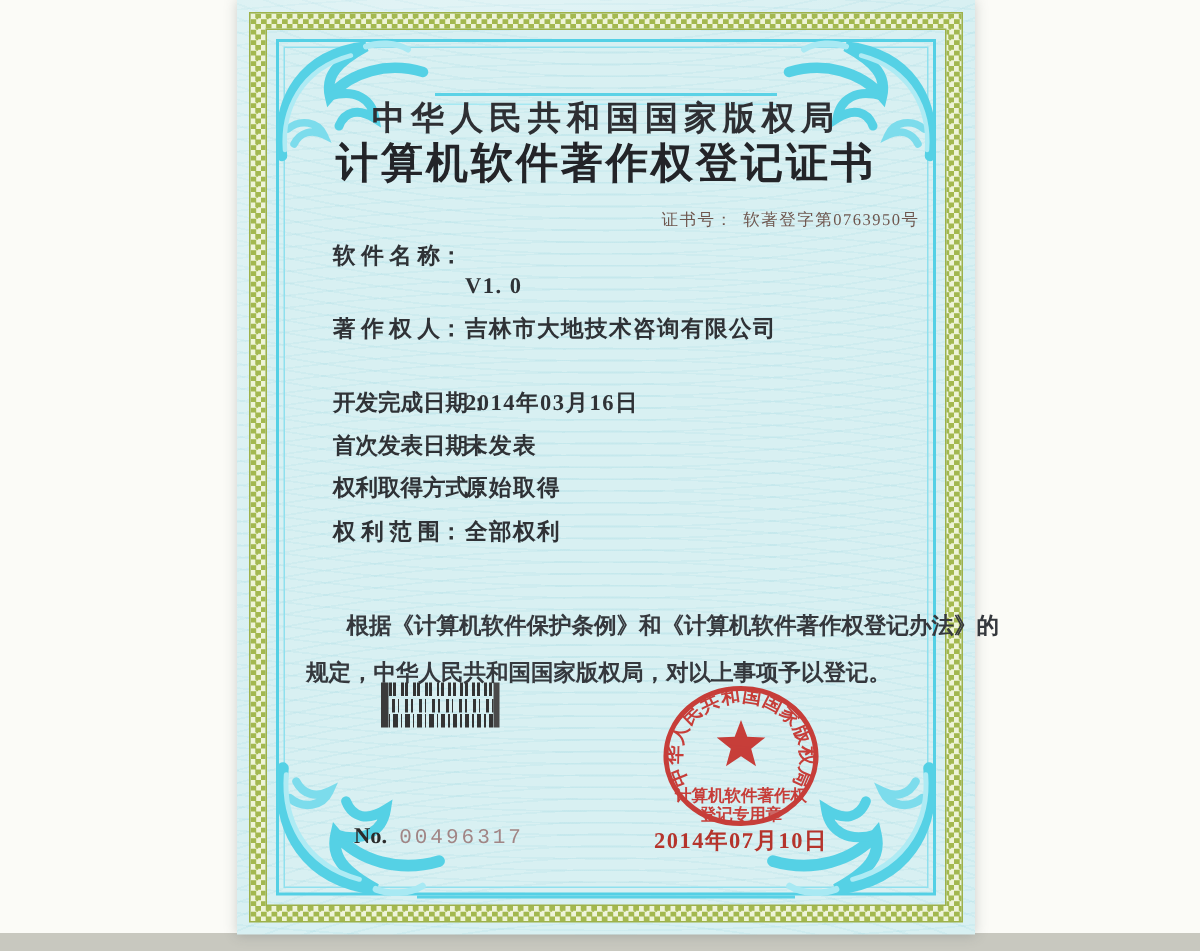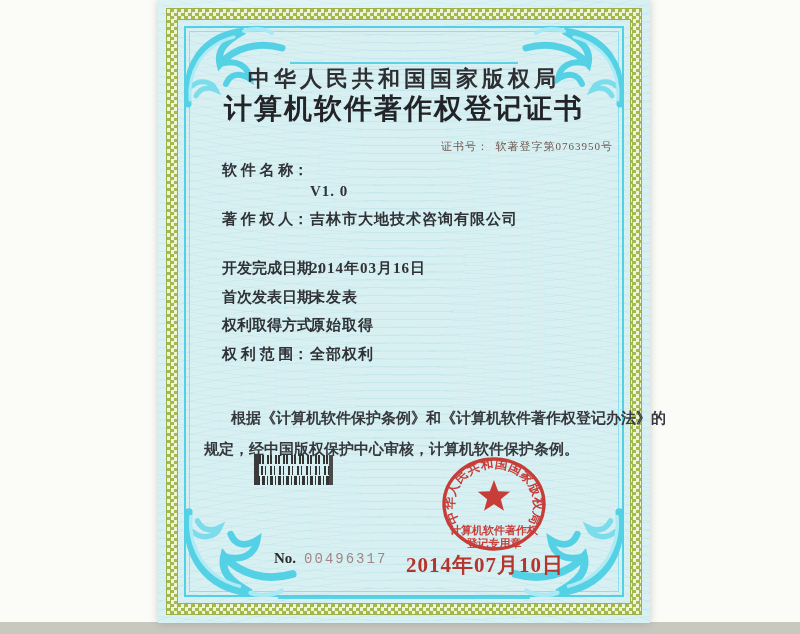--- a/index.html
+++ b/index.html
@@ -84,24 +84,24 @@
     border-left:5px solid #3a3a3a;border-right:4px solid #4a4a4a;
     display:flex;flex-direction:column;justify-content:space-between;}
   .barcode .bcr{height:9px;}
   .bcr1{background:repeating-linear-gradient(90deg,#343434 0 2px,rgba(0,0,0,0) 2px 3px,#343434 3px 5px,rgba(0,0,0,0) 5px 8px);}
   .bcr2{background:repeating-linear-gradient(90deg,rgba(0,0,0,0) 0 2px,#343434 2px 4px,rgba(0,0,0,0) 4px 6px,#343434 6px 7px,rgba(0,0,0,0) 7px 9px);}
   .bcr3{background:repeating-linear-gradient(90deg,#343434 0 1px,rgba(0,0,0,0) 1px 3px,#343434 3px 6px,rgba(0,0,0,0) 6px 8px);}
 
   
   .seal{position:absolute;left:270px;top:450px;width:132px;height:122px;opacity:0.92;}
   .seal-date{
-    position:absolute;left:248px;top:551px;width:128px;text-align:center;
-    font-size:21px;font-weight:700;color:#b5342c;letter-spacing:1px;white-space:nowrap;
-  }
-  .serial{position:absolute;left:78px;top:550px;font-size:15px;white-space:nowrap;margin-left:38px;}
+    position:absolute;left:272px;top:551px;width:128px;text-align:center;
+    font-size:15px;font-weight:700;color:#b5342c;letter-spacing:1px;white-space:nowrap;
+  }
+  .serial{position:absolute;left:78px;top:550px;font-size:15px;white-space:nowrap;}
   .serial .pfx{font-weight:700;color:#2b2b2b;margin-right:8px;}
   .serial .num{font-family:"Liberation Mono", monospace;color:#a18585;letter-spacing:2px;font-size:14px;}
 </style>
 </head>
 <body>
 
 <div class="photo">
   <div class="floor"></div>
 
   <div class="page">
@@ -174,21 +174,21 @@
       <span class="lbl">权利取得方式：</span>
       <span class="val">原始取得</span>
     </div>
     <div class="row r6" style="left:64px;">
       <span class="lbl">权 利 范 围：</span>
       <span class="val">全部权利</span>
     </div>
 
     <div class="statement">
       <div class="ln1">根据《计算机软件保护条例》和《计算机软件著作权登记办法》的</div>
-      <div class="ln2">规定，经中国版权保护中心审核，计算机软件保护条例。</div>
+      <div class="ln2">规定，中华人民共和国国家版权局，对以上事项予以登记。</div>
     </div>
 
     <div class="barcode">
       <div class="bcr bcr1"></div>
       <div class="bcr bcr2"></div>
       <div class="bcr bcr3"></div>
     </div>
 
     <svg class="seal" viewBox="0 0 132 122" aria-hidden="false">
       <defs>

